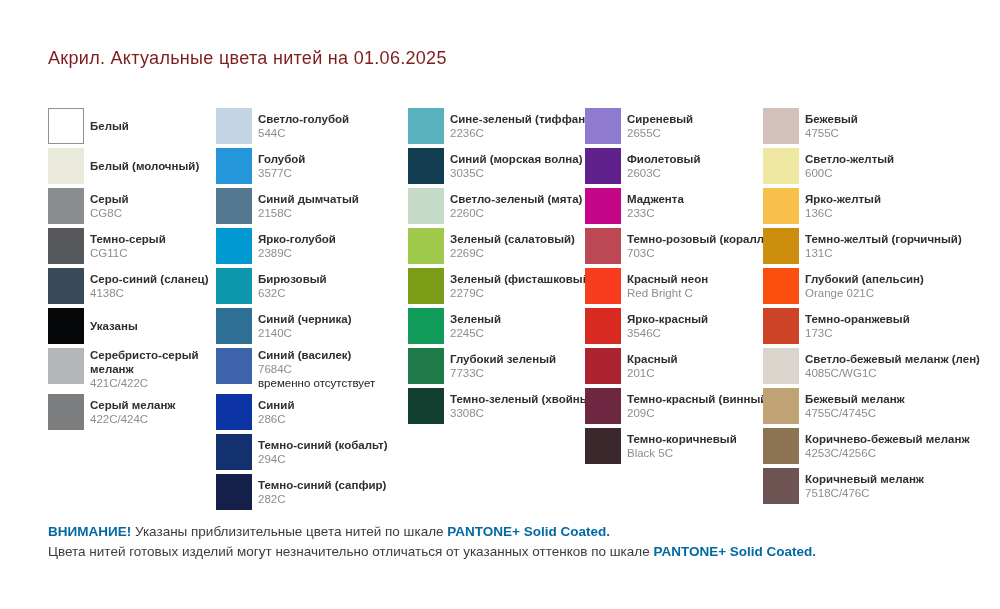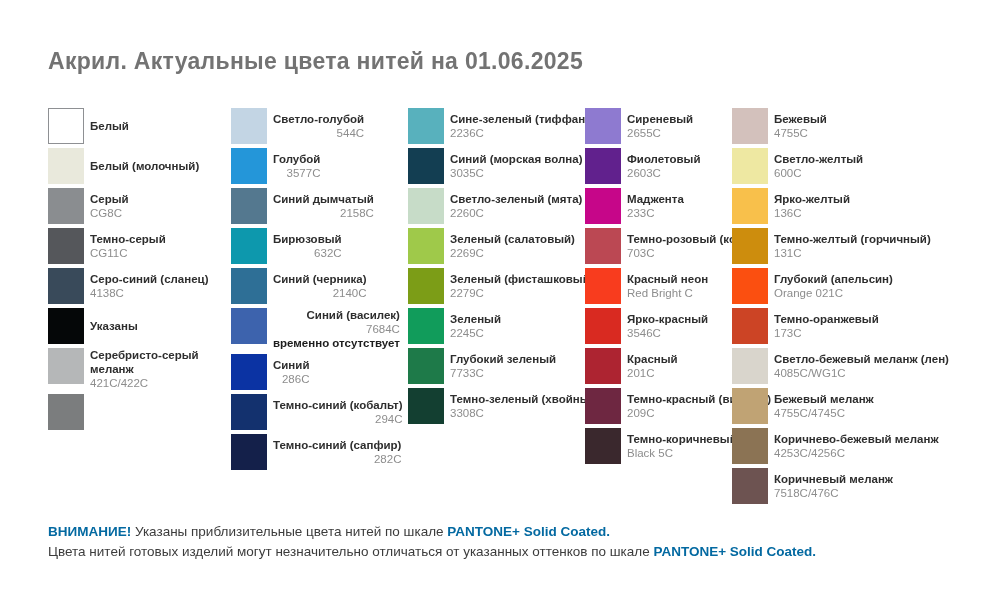--- a/index.html
+++ b/index.html
@@ -1,38 +1,38 @@
 <!DOCTYPE html>
 <html><head>
 <meta charset="utf-8">
 <style>
   * { margin:0; padding:0; box-sizing:border-box; }
   html,body { width:1000px; height:609px; background:#ffffff;
     font-family:"Liberation Sans", sans-serif; overflow:hidden; }
   .page { position:relative; width:1000px; height:609px; background:#fff; }
 
   .title { position:absolute; left:48px; top:48px;
-    font-size:23px; font-weight:bold; color:#737373; letter-spacing:0.3px; }
+    font-size:18px; font-weight:normal; color:#7f1d1d; letter-spacing:0.3px; }
 
   .grid { position:absolute; left:48px; top:108px; width:940px; }
   .col { position:absolute; top:0; display:flex; flex-direction:column; gap:4px; }
   .col:nth-child(1){ left:0; }
-  .col:nth-child(2){ left:183px;text-align:right; }
+  .col:nth-child(2){ left:168px; }
   .col:nth-child(3){ left:360px; }
   .col:nth-child(4){ left:537px; }
-  .col:nth-child(5){ left:684px; }
+  .col:nth-child(5){ left:715px; }
 
   .row { display:flex; align-items:stretch; min-height:36px; }
   .swatch { width:36px; height:36px; flex:0 0 36px; }
   .swatch.bordered { border:1px solid #8e9093; }
   .label { margin-left:6px; display:flex; flex-direction:column;
     justify-content:center; line-height:14px; }
   .name { font-size:11.5px; font-weight:bold; color:#2e2e2e; white-space:pre; }
   .code { font-size:11.5px; color:#8d8d8d; white-space:pre; }
-  .note { font-size:11.5px; font-weight:bold; color:#1d1d1d; white-space:pre; }
+  .note { font-size:11.5px; font-weight:normal; color:#1d1d1d; white-space:pre; }
 
   .footer { position:absolute; left:48px; top:522px; font-size:13.5px;
     color:#3c3c3c; line-height:20px; }
   .footer b { color:#0369a1; }
 </style>
 </head>
 <body>
 
 <div class="page">
   <div class="title">Акрил. Актуальные цвета нитей на 01.06.2025</div>
@@ -80,20 +80,24 @@
         <div class="row">
           <div class="swatch" style="background: rgb(181, 183, 184);"></div>
           <div class="label">
             <div class="name">Серебристо-серый
 меланж</div>
             <div class="code">421C/422C</div>
           </div>
         </div>
         <div class="row">
           <div class="swatch" style="background: rgb(123, 125, 126);"></div>
+          <div class="label">
+            <div class="name">Серый меланж</div>
+            <div class="code">422C/424C</div>
+          </div>
         </div>
       </div>
       <div class="col">
         <div class="row">
           <div class="swatch" style="background: rgb(195, 213, 228);"></div>
           <div class="label">
             <div class="name">Светло-голубой</div>
             <div class="code">544C</div>
           </div>
         </div>
@@ -102,20 +106,27 @@
           <div class="label">
             <div class="name">Голубой</div>
             <div class="code">3577C</div>
           </div>
         </div>
         <div class="row">
           <div class="swatch" style="background: rgb(84, 120, 143);"></div>
           <div class="label">
             <div class="name">Синий дымчатый</div>
             <div class="code">2158C</div>
+          </div>
+        </div>
+        <div class="row">
+          <div class="swatch" style="background: rgb(0, 153, 210);"></div>
+          <div class="label">
+            <div class="name">Ярко-голубой</div>
+            <div class="code">2389C</div>
           </div>
         </div>
         <div class="row">
           <div class="swatch" style="background: rgb(13, 152, 173);"></div>
           <div class="label">
             <div class="name">Бирюзовый</div>
             <div class="code">632C</div>
           </div>
         </div>
         <div class="row">

